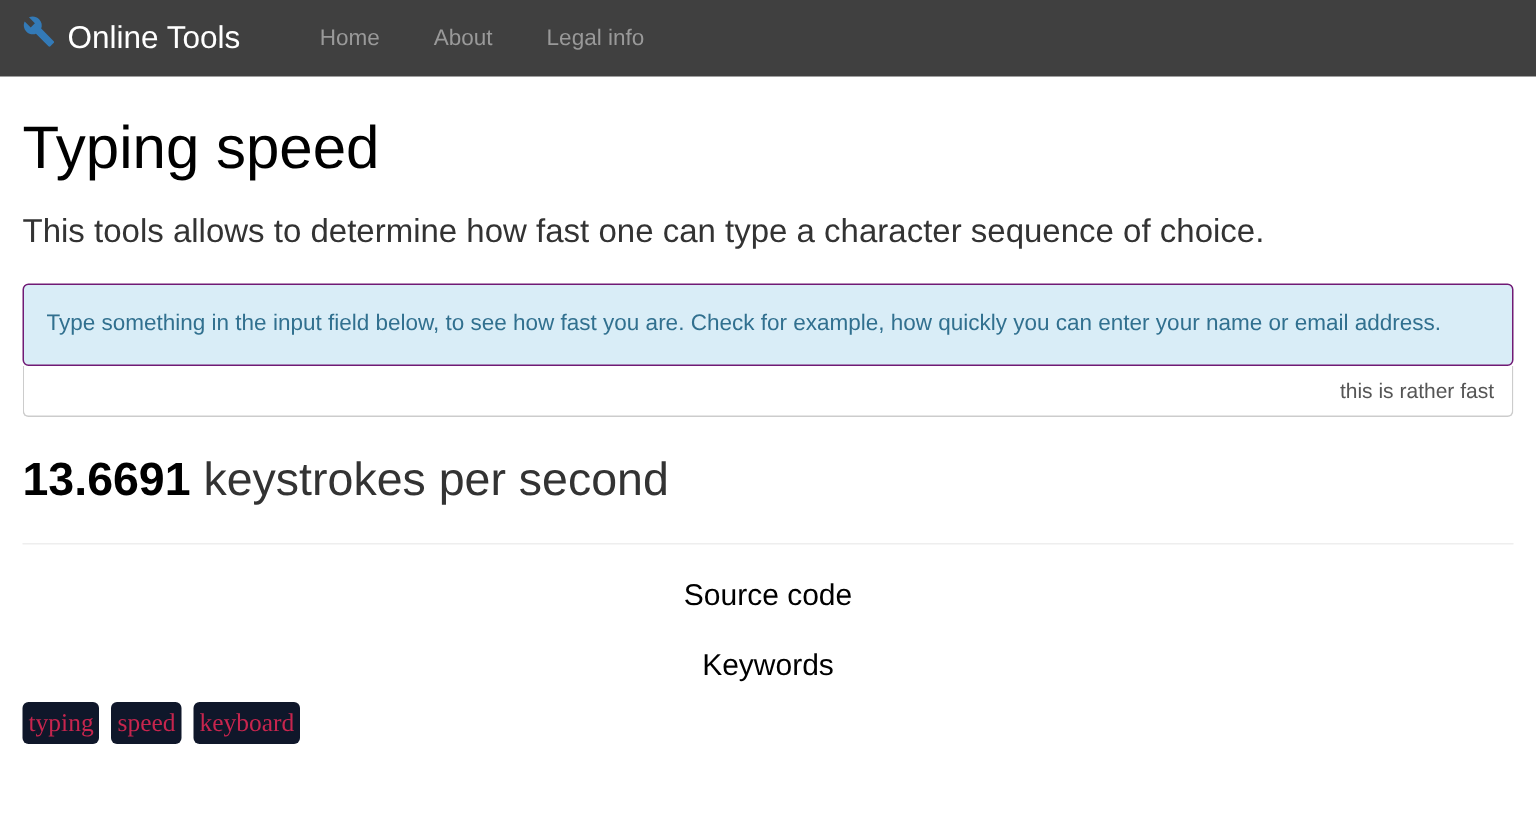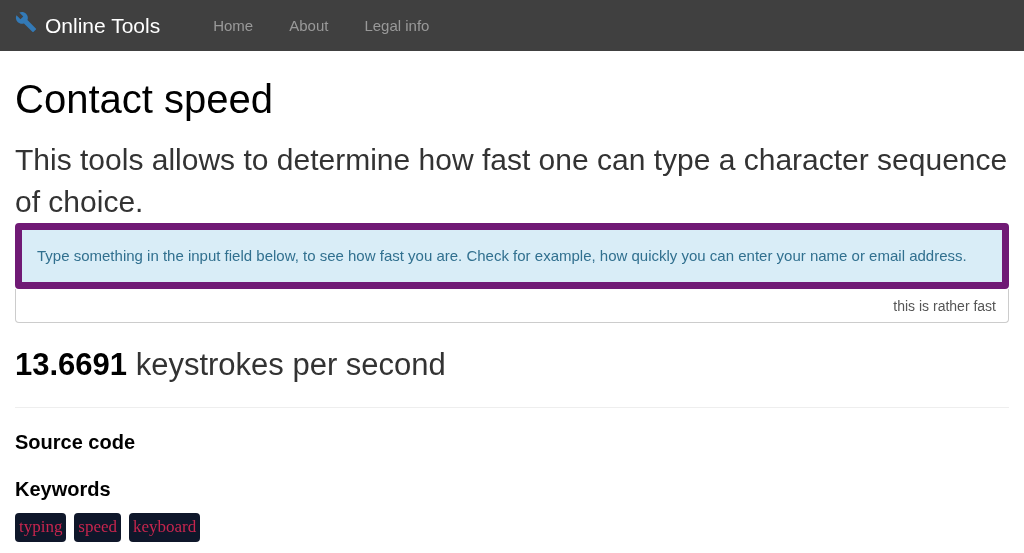--- a/index.html
+++ b/index.html
@@ -56,28 +56,29 @@
       max-width: 1024px;
     }
     h1 {
       font-size: 40px;
       font-weight: 500;
       margin-top: 20px;
       margin-bottom: 10px;
       color: #000;
     }
     .lead {
-      font-size: 30px;
+      font-size: 22px;
       font-weight: 300;
       line-height: 1.4;
+      margin-bottom: 20px;
       color: #333;
     }
     .alert-info {
       background-color: #d9edf7;
-      border: 7px solid #701a75;
+      border: 1px solid #701a75;
       color: #31708f;
       padding: 15px;
       border-radius: 4px;
       margin-bottom: 0;
       font-size: 15px;
       line-height: 1.5;
     }
     .form-control {
       display: block;
       width: 100%;
@@ -105,24 +106,25 @@
       color: #000;
     }
     hr {
       margin-top: 20px;
       margin-bottom: 20px;
       border: 0;
       border-top: 1px solid #eee;
     }
     h3 {
       font-size: 20px;
-      font-weight: 700;
+      font-weight: 400;
       margin-top: 18px;
       margin-bottom: 10px;
       color: #000;
+      text-align: center;
     }
     .source-link {
       color: #337ab7;
       text-decoration: none;
       font-size: 15px;
       cursor: pointer;
     }
     .keywords {
       margin-top: 4px;
     }
@@ -156,21 +158,21 @@
     <li>
         <a>About</a>
       </li>
     <li>
         <a>Legal info</a>
       </li>
   </ul>
 </nav>
 
 <div class="container">
-  <h1>Contact speed</h1>
+  <h1>Typing speed</h1>
   <p class="lead">This tools allows to determine how fast one can type a character sequence of choice.</p>
 
   <div class="alert-info">Type something in the input field below, to see how fast you are. Check for example, how quickly you can enter your name or email address.</div>
 
   <input type="text" class="form-control" value="this is rather fast" style="">
 
   <h2 class="result">
     <span class="value">13.6691</span><span> keystrokes per second</span>
   </h2>
 

